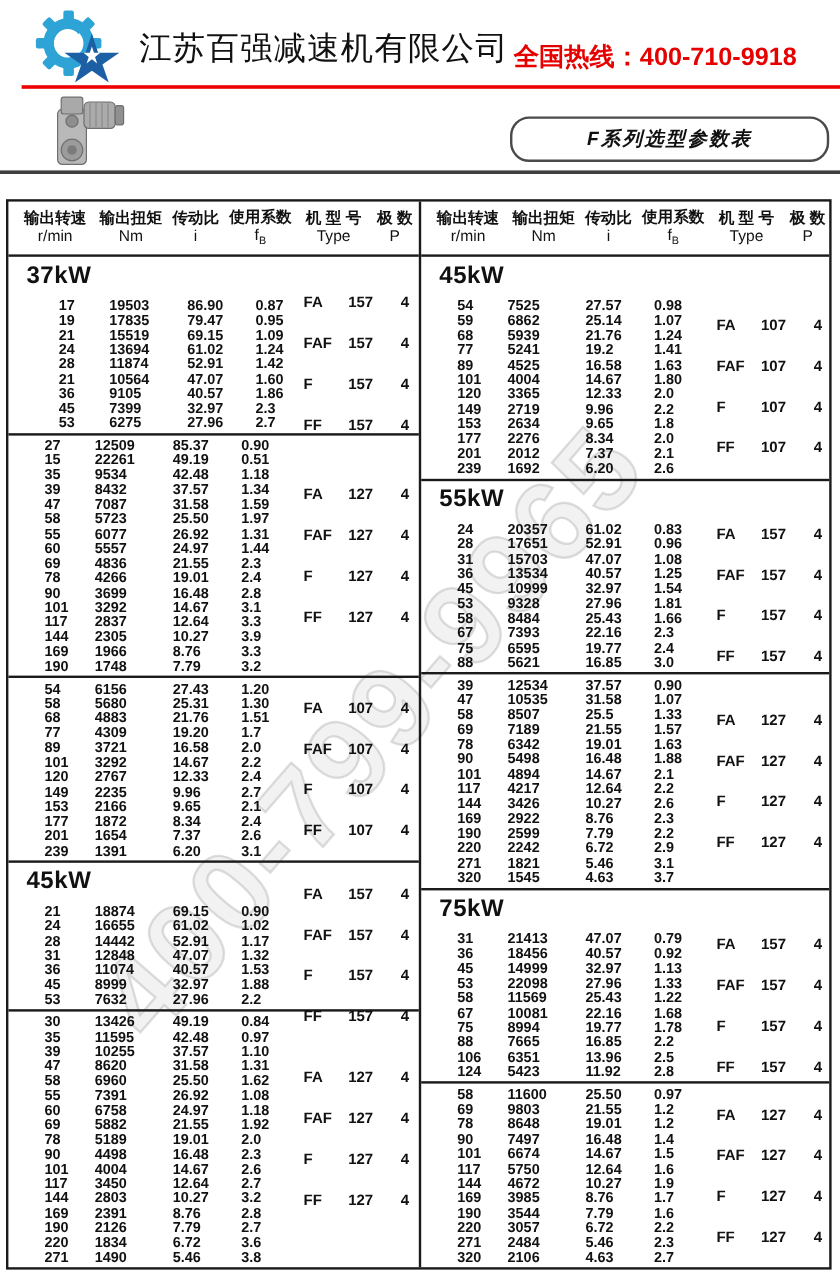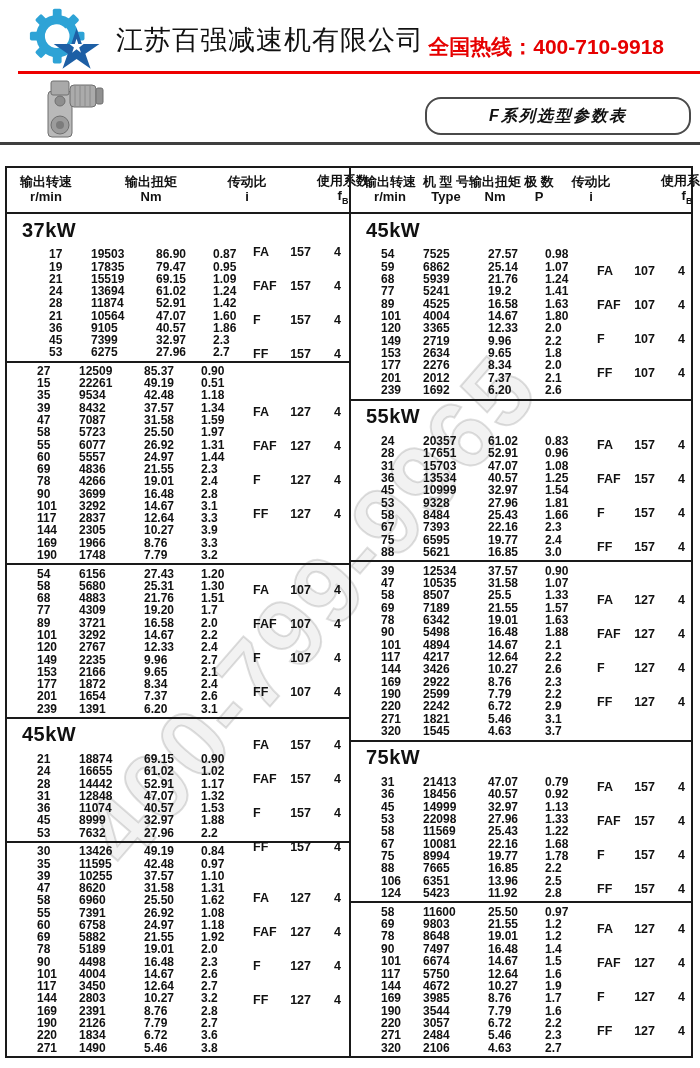--- a/index.html
+++ b/index.html
@@ -30,25 +30,25 @@
   }
   
   .spec-table{
     position:absolute;left:5px;top:166px;width:688px;height:892px;z-index:2;
     border:2px solid #1a1a1a;display:flex;box-sizing:border-box;background:transparent;
   }
   .half{width:50%;display:flex;flex-direction:column;box-sizing:border-box;min-width:0;}
   .half.right{border-left:2px solid #1a1a1a;}
   .col-head{
     flex:none;height:46px;border-bottom:2px solid #1a1a1a;box-sizing:border-box;
-    display:grid;grid-template-columns:66px 60px 48px 60px 62px 40px;padding-left:6px;align-items:center;gap:42px;
+    display:grid;grid-template-columns:66px 60px 48px 60px 62px 40px;padding-left:6px;align-items:center;
   }
   .col{display:flex;flex-direction:column;align-items:center;justify-content:center;line-height:1.15;}
   .col .lab{font-size:13px;font-weight:700;white-space:nowrap;}
-  .col .unit{font-size:13px;font-weight:700;white-space:nowrap;}
+  .col .unit{font-size:13px;font-weight:400;white-space:nowrap;}
   .col .unit sub{font-size:9px;}
   .section-title{flex:none;height:32px;display:flex;align-items:center;padding-left:15px;font-size:20px;font-weight:800;letter-spacing:0.5px;}
   .group{position:relative;flex-basis:0;min-height:0;border-bottom:2px solid #1a1a1a;box-sizing:border-box;padding:2px 0;}
   .half .group:last-child{border-bottom:none;}
   .rows{height:100%;display:flex;flex-direction:column;justify-content:space-evenly;}
   .row{display:grid;grid-template-columns:42px 65px 57px auto;padding-left:30px;font-size:12px;font-weight:700;line-height:1;}
   .row span{white-space:nowrap;}
   .types{
     position:absolute;left:246px;top:50%;transform:translateY(-50%);
     display:flex;flex-direction:column;gap:20px;font-size:12.5px;font-weight:700;

